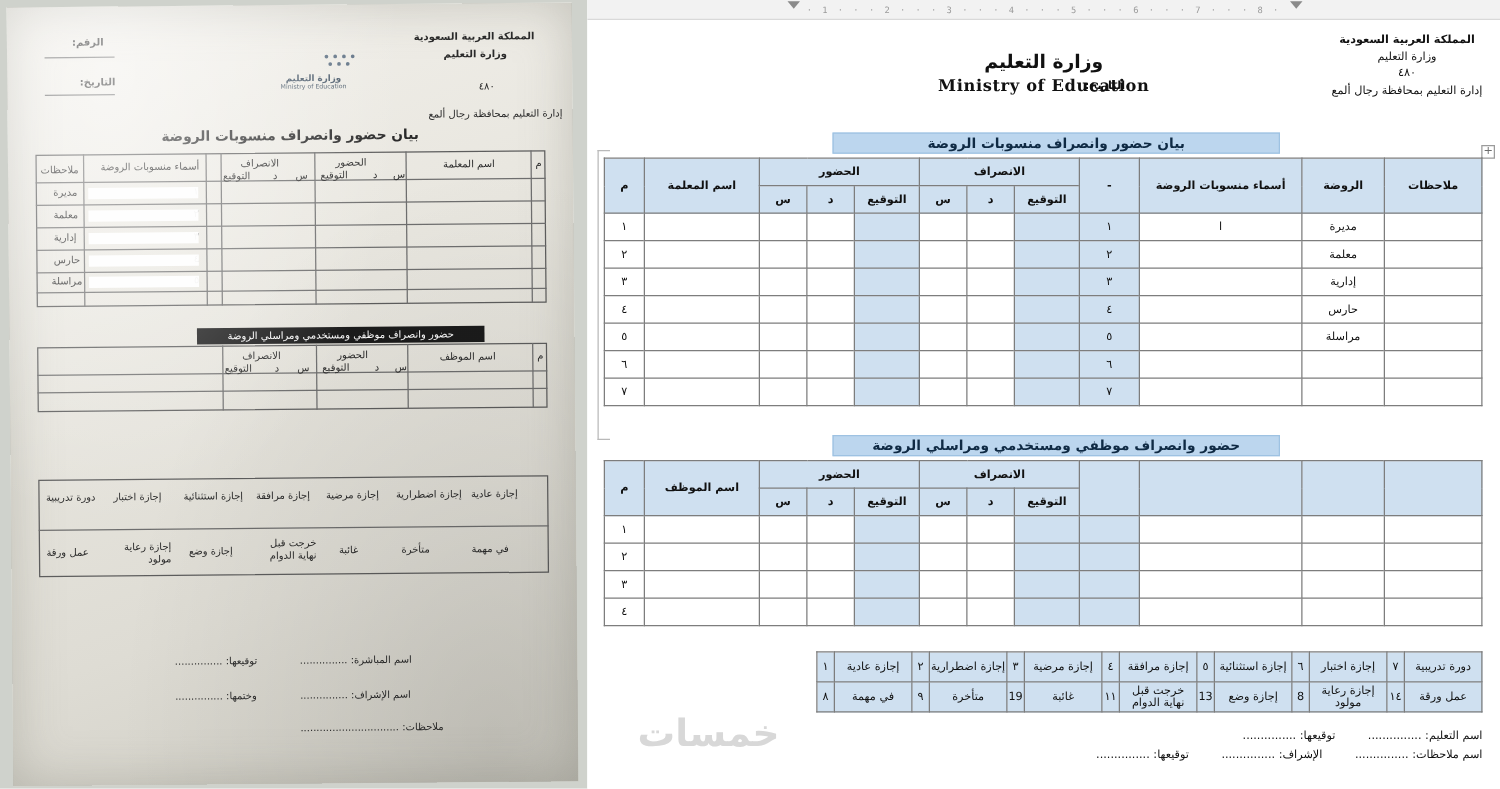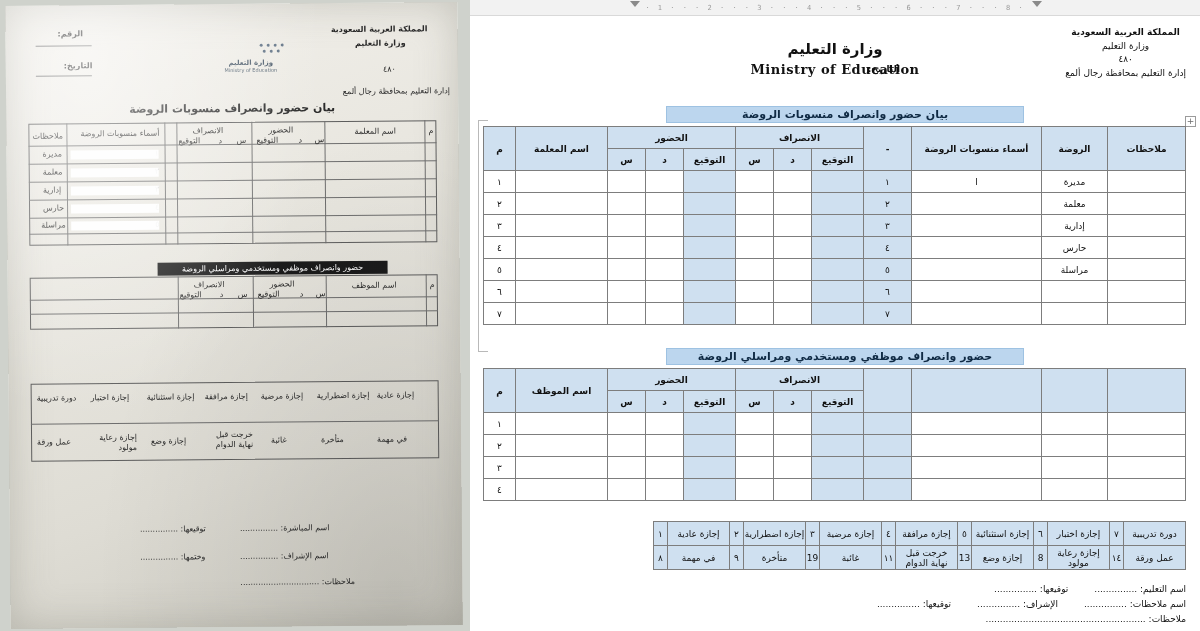--- a/index.html
+++ b/index.html
@@ -580,23 +580,18 @@
           </span>
           <span class="sig-item">
             <span>الإشراف:</span>
             <span class="dots">...............</span>
           </span>
           <span class="sig-item">
             <span>توقيعها:</span>
             <span class="dots">...............</span>
           </span>
         </div>
-        <div class="sig-row">
-          <span class="sig-item">
-            <span>ملاحظات:</span>
-            <span class="dots">........................................................</span>
-          </span>
-        </div>
       </div>
     </div>
   </div>
 
+  <div id="watermark">خمسات</div>
 </div>
 
 </body></html>

